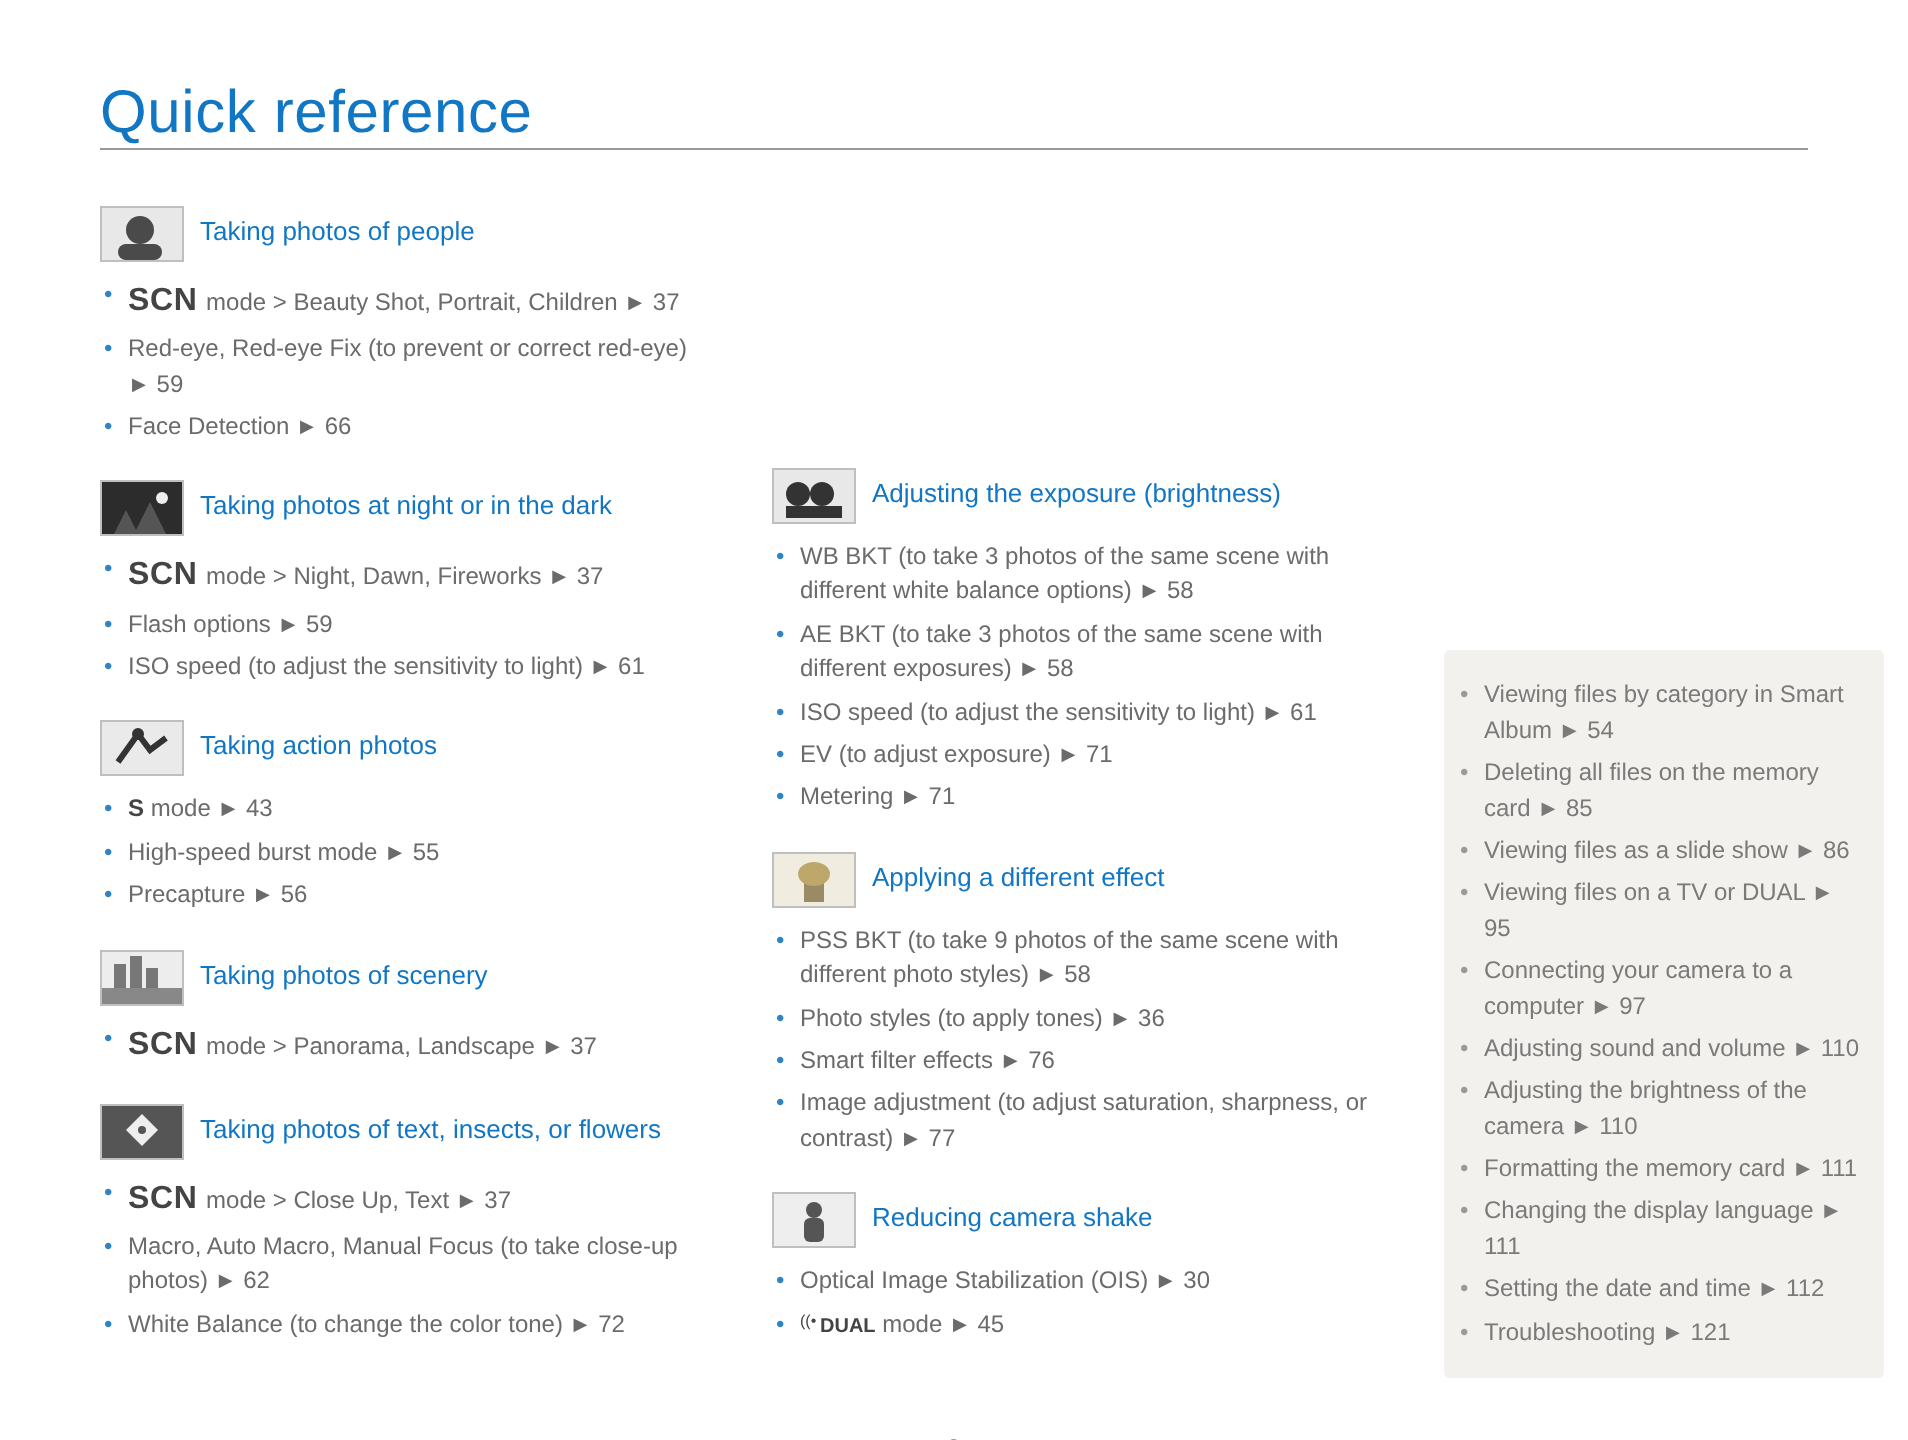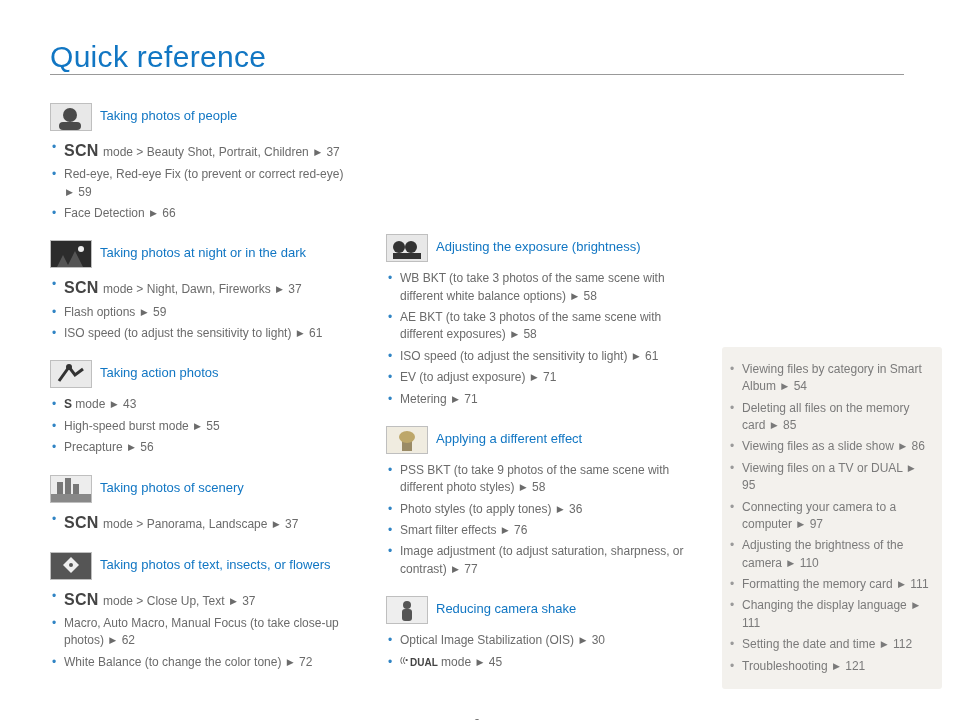--- a/index.html
+++ b/index.html
@@ -299,20 +299,21 @@
   </div>
 
   <div class="col-right">
     <div class="sidebox">
       <ul class="items">
         <li><span>Viewing files by category in Smart Album </span><span class="tri">▶</span> <span>54</span></li>
         <li><span>Deleting all files on the memory card </span><span class="tri">▶</span> <span>85</span></li>
         <li><span>Viewing files as a slide show </span><span class="tri">▶</span> <span>86</span></li>
         <li><span>Viewing files on a TV or DUAL </span><span class="tri">▶</span> <span>95</span></li>
         <li><span>Connecting your camera to a computer </span><span class="tri">▶</span> <span>97</span></li>
+        <li><span>Adjusting sound and volume </span><span class="tri">▶</span> <span>110</span></li>
         <li><span>Adjusting the brightness of the camera </span><span class="tri">▶</span> <span>110</span></li>
         <li><span>Formatting the memory card </span><span class="tri">▶</span> <span>111</span></li>
         <li><span>Changing the display language </span><span class="tri">▶</span> <span>111</span></li>
         <li><span>Setting the date and time </span><span class="tri">▶</span> <span>112</span></li>
         <li><span>Troubleshooting </span><span class="tri">▶</span> <span>121</span></li>
       </ul>
     </div>
   </div>
 
 </div>

